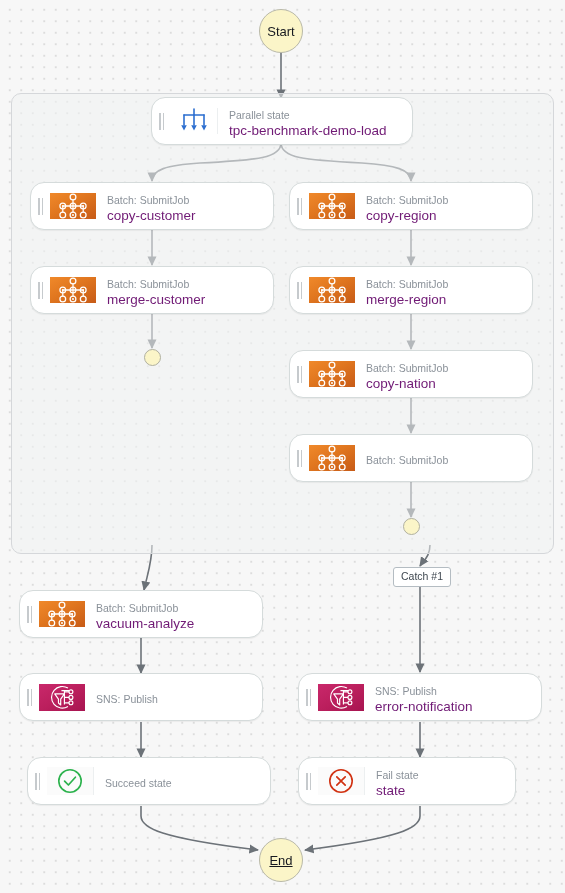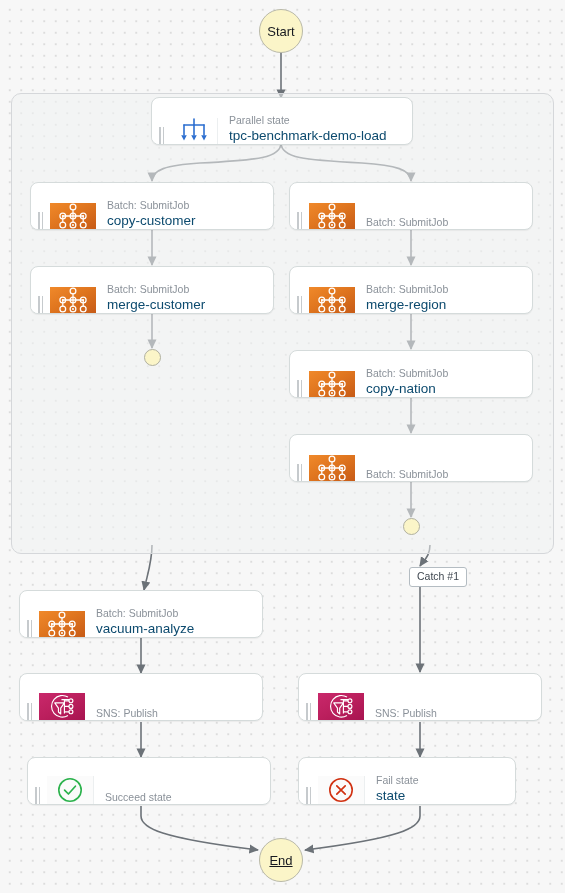--- a/index.html
+++ b/index.html
@@ -49,24 +49,24 @@
     border:1px solid #b0b0a0;
     box-sizing:border-box;
     z-index:5;
   }
   
   .node{
     position:absolute;
     height:48px;
     background:#ffffff;
     border:1px solid #d5dbdb;
-    border-radius:8px;
+    border-radius:14px;
     box-sizing:border-box;
     display:flex;
-    align-items:flex-end;
+    align-items:center;
     overflow:hidden;
     box-shadow:0 1px 1px rgba(0,0,0,0.05);
     z-index:4;
   }
   .grip{
     width:19px;
     flex:0 0 19px;
     background:#ffffff;
     display:flex;align-items:center;justify-content:center;
     gap:2px;
@@ -84,35 +84,34 @@
     flex:1 1 auto;
     padding:5px 0 0 11px;
     display:flex;flex-direction:column;justify-content:center;
     min-width:0;
   }
   .lbl-type{
     font-size:10.5px;color:#8a9199;line-height:13px;
     white-space:nowrap;overflow:hidden;text-overflow:ellipsis;
   }
   .lbl-name{
-    font-size:13.5px;color:#0c4a6e;line-height:17px;
+    font-size:13.5px;color:#701a75;line-height:17px;
     white-space:nowrap;overflow:hidden;text-overflow:ellipsis;
   }
   
   .catch-label{
     position:absolute;
     background:#ffffff;
     border:1px solid #b4bcc2;
     border-radius:3px;
     font-size:10.5px;color:#3f4750;
     padding:3px 7px 4px 7px;
     line-height:11px;
     z-index:6;
     white-space:nowrap;
-    margin-left:16px;
   }
 </style>
 </head>
 <body>
 
 <div id="canvas">
 
   <svg id="edges" viewBox="0 0 565 893" xmlns="http://www.w3.org/2000/svg">
     <defs>
       <marker id="arw" viewBox="0 0 10 10" refX="8.4" refY="5" markerWidth="6.4" markerHeight="6.4" orient="auto-start-reverse">
@@ -265,20 +264,21 @@
         </g>
         <g fill="#ffffff">
           <circle cx="4" cy="14" r="1.05"></circle>
             <circle cx="26" cy="14" r="1.05"></circle>
             <circle cx="15" cy="23.6" r="1.05"></circle>
         </g>
       </svg>
     </div>
     <div class="labels">
       <div class="lbl-type">Batch: SubmitJob</div>
+      <div class="lbl-name">copy-region</div>
     </div>
   </div>
 
   <div class="node" style="left:289px;top:266px;width:244px;">
     <div class="grip">
         <i></i>
         <i></i>
       </div>
     <div class="icon-cell batch">
       <svg width="28" height="26" viewBox="0 0 30 28" xmlns="http://www.w3.org/2000/svg">
@@ -450,20 +450,21 @@
           <path d="M17.6,14.4 L17.6,20.2 M14.4,7.2 L22.6,7.2 M17.6,7.2 L17.6,22"></path>
           <path d="M17.6,8.4 L22.6,8.4 M17.6,14.4 L22.6,14.4 M17.6,20.2 L22.6,20.2"></path>
           <circle cx="24.6" cy="8.4" r="2.1"></circle>
           <circle cx="24.6" cy="14.4" r="2.1"></circle>
           <circle cx="24.6" cy="20.2" r="2.1"></circle>
         </g>
       </svg>
     </div>
     <div class="labels">
       <div class="lbl-type">SNS: Publish</div>
+      <div class="lbl-name">error-notification</div>
     </div>
   </div>
 
   <div class="node" style="left:298px;top:757px;width:218px;">
     <div class="grip">
         <i></i>
         <i></i>
       </div>
     <div class="icon-cell plain">
       <svg width="28" height="28" viewBox="0 0 28 28" xmlns="http://www.w3.org/2000/svg">

